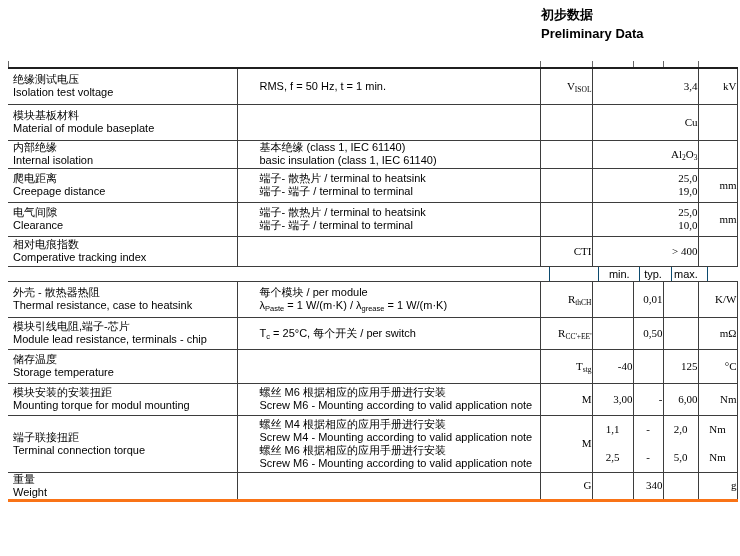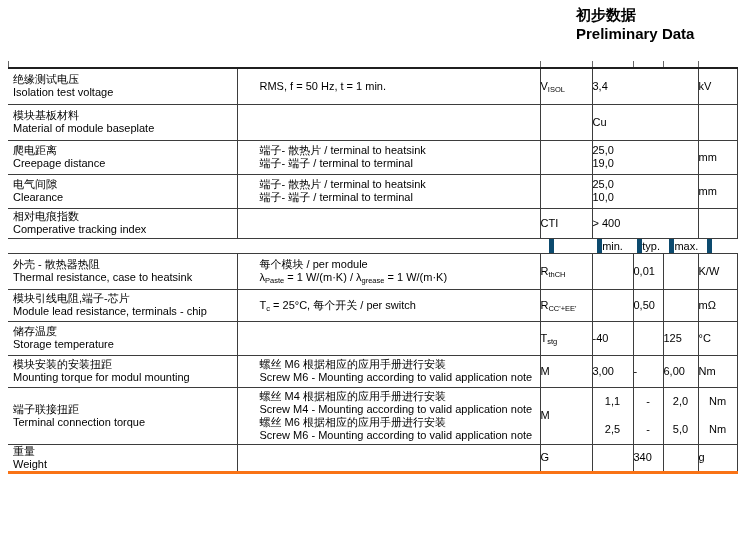--- a/index.html
+++ b/index.html
@@ -2,37 +2,37 @@
 <html><head>
 <meta charset="utf-8">
 <style>
   * { box-sizing: border-box; }
   html, body { margin: 0; padding: 0; background: #ffffff; }
   .page {
     position: relative; width: 740px; height: 556px; background: #fff;
     font-family: "Liberation Sans", "DejaVu Sans", sans-serif; color: #000;
     overflow: hidden;
   }
-  .prelim { position: absolute; left: 576px; top: 5px; font-size: 15px; font-weight: bold; line-height: 19px; }
+  .prelim { position: absolute; left: 541px; top: 5px; font-size: 13px; font-weight: bold; line-height: 19px; }
   .section-title { position: absolute; left: 8px; top: 42px; font-size: 17px; font-weight: bold; }
   .tick { position: absolute; top: 61px; width: 1px; height: 6px; background: #666; }
   .tables { position: absolute; left: 8px; top: 67px; width: 729px; }
   table { border-collapse: collapse; table-layout: fixed; width: 729px; }
   #t1 { border-top: 2px solid #1f1f1f; }
   #t1 tr:last-child td { border-bottom: 1px solid #3d3d3d; }
   #t2 { border-top: 1px solid #3d3d3d; border-bottom: 3px solid #f97316; }
   td { padding: 0; font-size: 11px; line-height: 13px; vertical-align: middle; border-bottom: 1px solid #3d3d3d; }
   #t2 tr:last-child td { border-bottom: 2px solid #1f1f1f; }
   .vr { border-right: 1px solid #3d3d3d; }
   .param { padding-left: 5px; }
   .cond { padding-left: 22px; }
-  .center { text-align: left; }
+  .center { text-align: right; font-family: Liberation Serif, serif; }
   sub.s { font-size: 7.5px; vertical-align: -2px; line-height: 0; }
   .mtm { display: flex; height: 14px; margin-left: 532px; font-size: 11px; line-height: 14px; }
-  .mtm > div { border-left: 5px solid #0c4a6e; text-align: left; margin-left: 9px; }
+  .mtm > div { border-left: 1px solid #0c4a6e; text-align: right; margin-left: 9px; }
   .w52 { width: 52px; } .w41 { width: 41px; } .w30 { width: 30px; } .w35 { width: 35px; } .w39 { width: 39px; }
   .dual { height: 28px; display: flex; align-items: center; justify-content: center; }
 </style>
 </head>
 <body>
 
 <div class="page">
 
   <div class="prelim">
     <div>初步数据</div>
@@ -84,20 +84,35 @@
           <div>Material of module baseplate</div>
         </td>
         <td class="cond vr"></td>
         <td class="center vr"></td>
         <td class="center vr">
           <span>Cu</span>
         </td>
         <td class="center vr"></td>
       </tr>
 
+      <tr style="height:28px">
+        <td class="param vr">
+          <div>内部绝缘</div>
+          <div>Internal isolation</div>
+        </td>
+        <td class="cond vr">
+          <div>基本绝缘  (class 1, IEC 61140)</div>
+          <div>basic insulation (class 1, IEC 61140)</div>
+        </td>
+        <td class="center vr"></td>
+        <td class="center vr">
+          <span>Al</span><sub class="s">2</sub><span>O</span><sub class="s">3</sub>
+        </td>
+        <td class="center vr"></td>
+      </tr>
 
       <tr style="height:34px">
         <td class="param vr">
           <div>爬电距离</div>
           <div>Creepage distance</div>
         </td>
         <td class="cond vr">
           <div>端子- 散热片 / terminal to heatsink</div>
           <div>端子- 端子 / terminal to terminal</div>
         </td>

